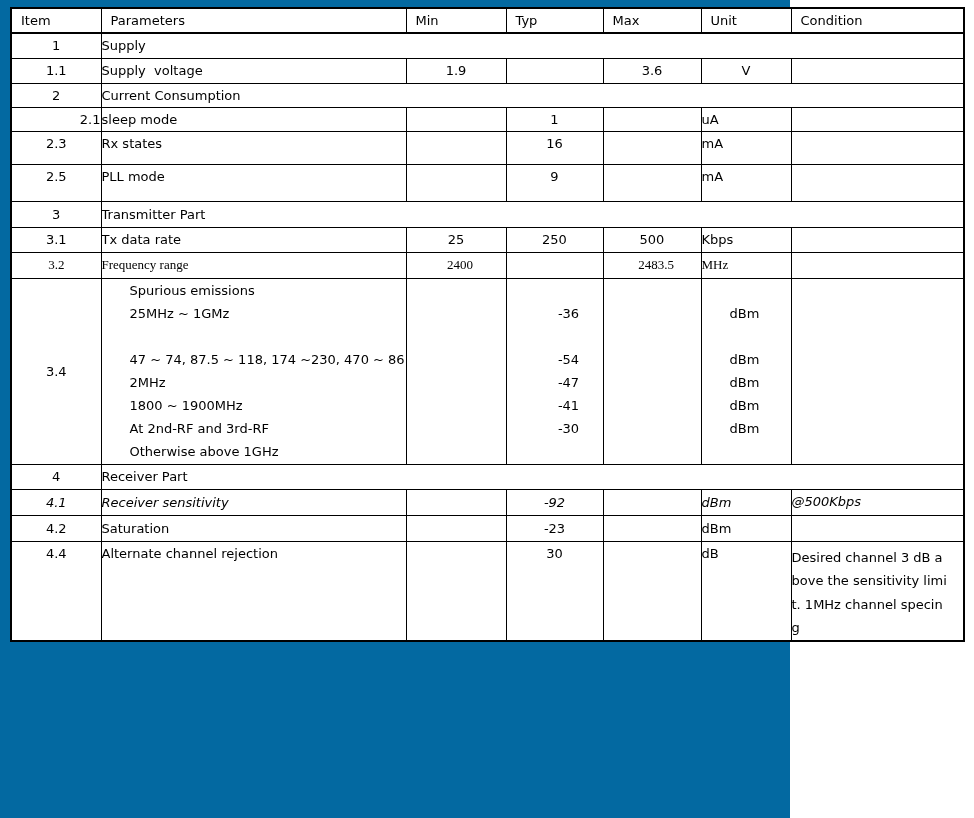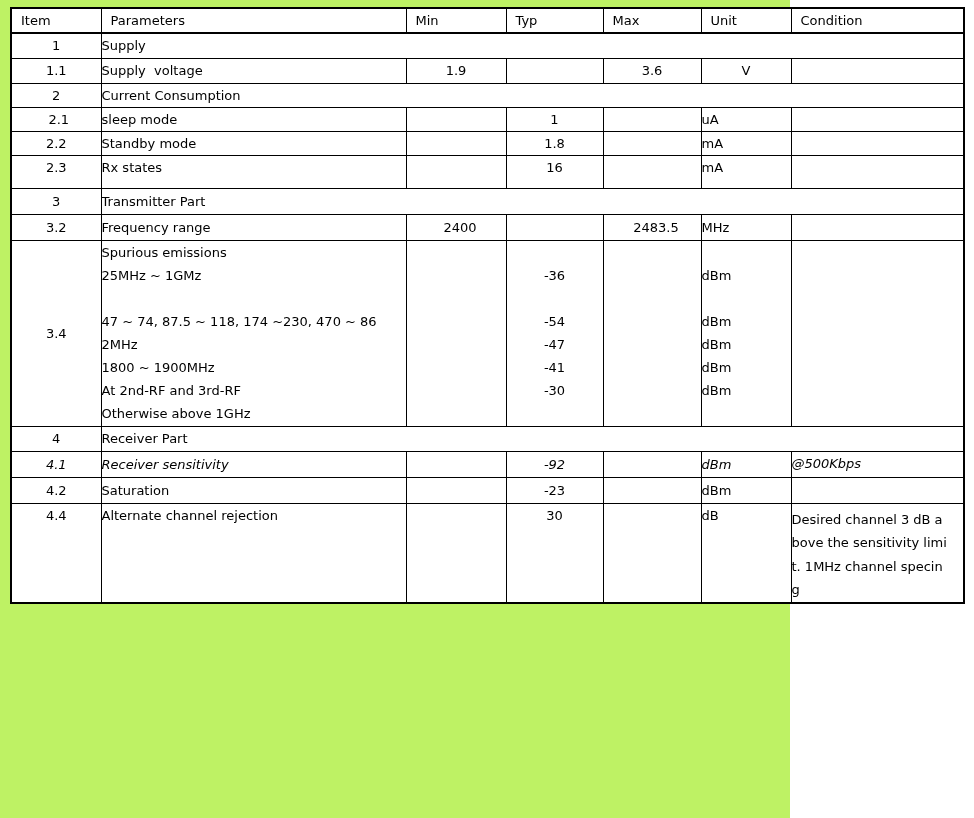--- a/index.html
+++ b/index.html
@@ -1,45 +1,45 @@
 <!DOCTYPE html>
 <html><head>
 <meta charset="utf-8">
 <style>
   html, body { margin: 0; padding: 0; background: #ffffff; }
   .page {
-    width: 790px; height: 818px; background: #bef264; position: relative;
+    width: 790px; height: 818px; background: #0369a1; position: relative;
     font-family: "DejaVu Sans", "Liberation Sans", sans-serif; color: #000000;
   }
   table.spec {
     position: absolute; left: 10px; top: 7px;
     border-collapse: collapse; table-layout: fixed; width: 953px;
     border: 2px solid #000000; background: #ffffff;
   }
   .spec th, .spec td {
     border: 1px solid #000000;
     font-size: 13px; font-weight: normal; color: #000000;
     padding: 0; vertical-align: middle; overflow: hidden;
     white-space: pre;
   }
   .spec thead tr { height: 25px; }
   .spec th { text-align: left; padding-left: 9px; border-bottom: 2px solid #000000; }
   .b { font-weight: bold; }
   .c-title { padding-left: 10px; }
   .c-item { text-align: center; }
-  .c-item.left { text-align: center; padding-left: 5px; }
+  .c-item.left { text-align: right; padding-left: 5px; }
   .c-param { padding-left: 10px; }
   .c-val { text-align: center; padding-left: 26px; }
   .c-val.left { padding-left: 8px; }
   .c-unit { padding-left: 16px; }
   .c-unit.center { text-align: center; padding-left: 0; }
   .c-cond { padding-left: 7px; white-space: pre-line; line-height: 23.5px; }
   .vt { vertical-align: top; padding-top: 5px; }
   tr.vtop td { vertical-align: top; padding-top: 4px; }
-  .ln { height: 23px; line-height: 23px; }
+  .ln { height: 23px; line-height: 23px; margin-left: 28px; }
 </style>
 </head>
 <body>
 
 <div class="page">
   <table class="spec">
     <colgroup>
       <col style="width:90px">
         <col style="width:305px">
         <col style="width:100px">
@@ -79,43 +79,52 @@
         </tr>
         <tr style="height: 24px;">
           <td class="c-item left">2.1</td>
           <td class="c-param">sleep mode</td>
           <td class="c-val"></td>
           <td class="c-val">1</td>
           <td class="c-val"></td>
           <td class="c-unit">uA</td>
           <td class="c-cond"></td>
         </tr>
-        <tr style="height: 24px;">
-          <td class="c-item">2.2</td>
-          <td class="c-param">Standby mode</td>
-          <td class="c-val"></td>
-          <td class="c-val">1.8</td>
-          <td class="c-val"></td>
-          <td class="c-unit">mA</td>
-          <td class="c-cond"></td>
-        </tr>
         <tr class="vtop" style="height: 33px;">
           <td class="c-item">2.3</td>
           <td class="c-param">Rx states</td>
           <td class="c-val"></td>
           <td class="c-val">16</td>
           <td class="c-val"></td>
           <td class="c-unit">mA</td>
           <td class="c-cond"></td>
         </tr>
+        <tr class="vtop" style="height: 37px;">
+          <td class="c-item">2.5</td>
+          <td class="c-param">PLL mode</td>
+          <td class="c-val"></td>
+          <td class="c-val">9</td>
+          <td class="c-val"></td>
+          <td class="c-unit">mA</td>
+          <td class="c-cond"></td>
+        </tr>
         <tr style="height: 26px;">
           <td class="c-item b">3</td>
           <td class="c-title b" colspan="6">Transmitter Part</td>
         </tr>
-        <tr style="height: 26px;">
+        <tr style="height: 25px;">
+          <td class="c-item">3.1</td>
+          <td class="c-param">Tx data rate</td>
+          <td class="c-val">25</td>
+          <td class="c-val">250</td>
+          <td class="c-val">500</td>
+          <td class="c-unit">Kbps</td>
+          <td class="c-cond"></td>
+        </tr>
+        <tr style="height: 26px; font-family: Liberation Serif, serif;">
           <td class="c-item">3.2</td>
           <td class="c-param">Frequency range</td>
           <td class="c-val left">2400</td>
           <td class="c-val"></td>
           <td class="c-val left">2483.5</td>
           <td class="c-unit">MHz</td>
           <td class="c-cond"></td>
         </tr>
         <tr style="height: 186px;">
           <td class="c-item vt">3.4</td>

